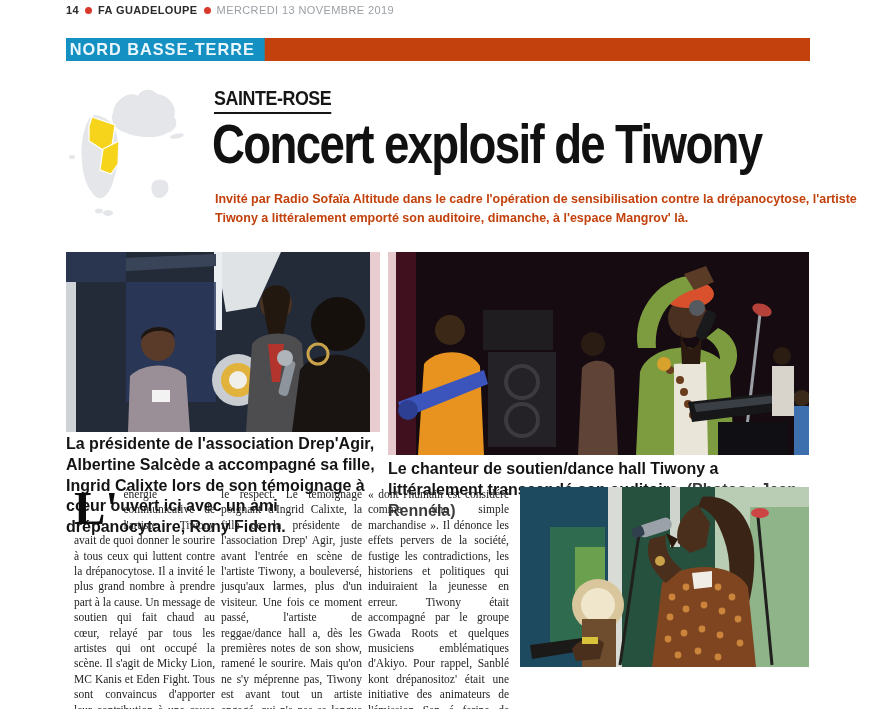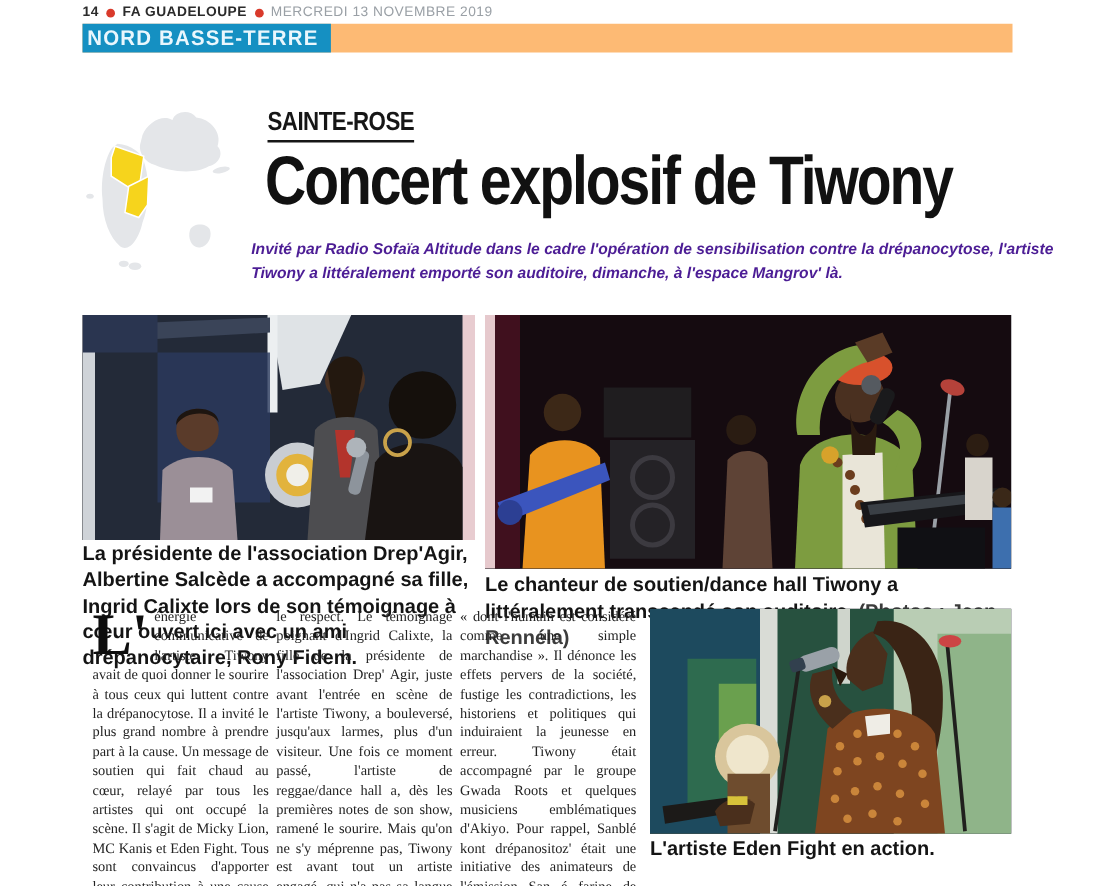--- a/index.html
+++ b/index.html
@@ -6,37 +6,37 @@
   #page{position:relative;width:875px;height:709px;background:#ffffff;overflow:hidden;
         font-family:"Liberation Sans",sans-serif;color:#1a1a1a;}
 
   
   .folio{position:absolute;left:66px;top:4px;display:flex;align-items:center;gap:6px;
          font-size:11px;font-weight:bold;letter-spacing:.4px;color:#2b2b2b;}
   .folio .dot{width:7px;height:7px;border-radius:50%;background:#d93a2b;display:inline-block;}
   .folio .date{color:#9aa0a6;font-weight:normal;}
 
   
-  .banner{position:absolute;left:66px;top:19px;width:744px;height:23px;background:#fdba74;}
+  .banner{position:absolute;left:66px;top:38px;width:744px;height:23px;background:#c2410c;}
   .banner .label{display:inline-block;height:23px;line-height:23px;background:#1590c2;
                  color:#eaf7fd;font-size:17px;font-weight:bold;letter-spacing:1px;
                  padding:0 10px 0 4px;transform:scaleX(.96);transform-origin:left;}
 
   
   .map{position:absolute;left:66px;top:84px;width:120px;height:145px;}
 
   
   .kicker{position:absolute;left:214px;top:86px;font-size:21px;font-weight:bold;
           letter-spacing:-.5px;transform:scaleX(.85);transform-origin:left top;
           border-bottom:2.5px solid #161616;padding-bottom:2px;color:#161616;}
   .headline{position:absolute;left:212px;top:112px;font-size:55px;font-weight:bold;
             letter-spacing:-2px;transform:scaleX(.83);transform-origin:left top;
             color:#111;white-space:nowrap;}
-  .standfirst{position:absolute;left:201px;top:190px;width:645px;
-              font-style:italic;font-weight:bold;font-size:12.5px;line-height:1.55;color:#4c1d95;}
+  .standfirst{position:absolute;left:215px;top:190px;width:645px;
+              font-weight:bold;font-size:12.5px;line-height:1.55;color:#c2410c;}
 
   
   .photo{position:absolute;overflow:hidden;background:#1a1a22;}
   .photo svg{display:block;width:100%;height:100%;}
   #photo1{left:66px;top:252px;width:314px;height:180px;}
   #photo2{left:388px;top:252px;width:421px;height:203px;}
   #photo3{left:520px;top:487px;width:289px;height:180px;}
 
   .caption{position:absolute;font-size:16px;font-weight:bold;line-height:1.3;color:#141414;}
   #cap1{left:66px;top:434px;width:318px;}
@@ -251,15 +251,14 @@
       <rect x="118" y="34" width="34" height="13" rx="6" transform="rotate(-18 135 40)" fill="#9aa1a8"></rect>
       <rect x="112" y="40" width="12" height="10" rx="3" transform="rotate(-18 118 45)" fill="#32404e"></rect>
       <circle cx="140" cy="74" r="5" fill="#c9a24a"></circle>
 
       <path d="M10,158 L70,150 L74,162 L12,172 Z" fill="#1c1a18"></path>
       <path d="M52,162 C60,150 76,148 84,156 L80,172 L56,174 Z" fill="#4a2f1c"></path>
       <rect x="62" y="150" width="16" height="7" fill="#d7c23a"></rect>
     </svg>
   </div>
 
-  <div class="caption" id="cap3">L'artiste Eden Fight en action.</div>
 
 </div>
 
 </body></html>

